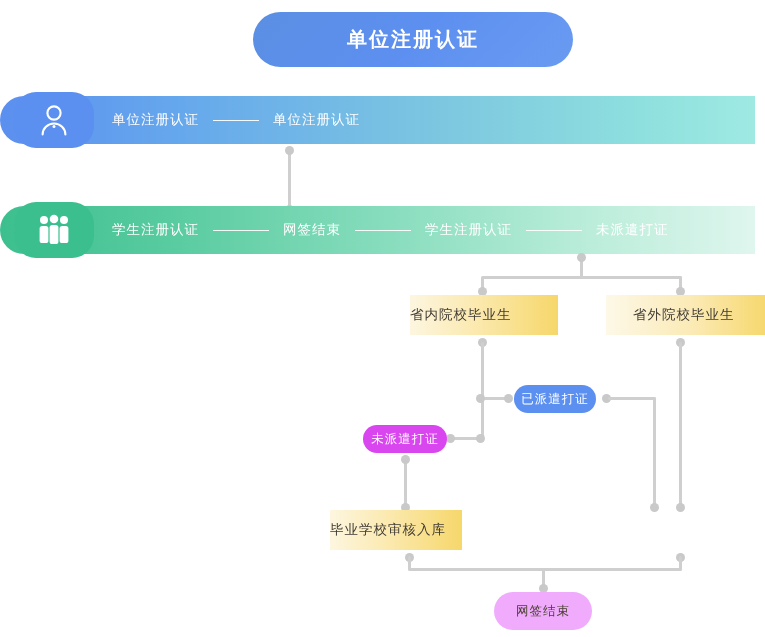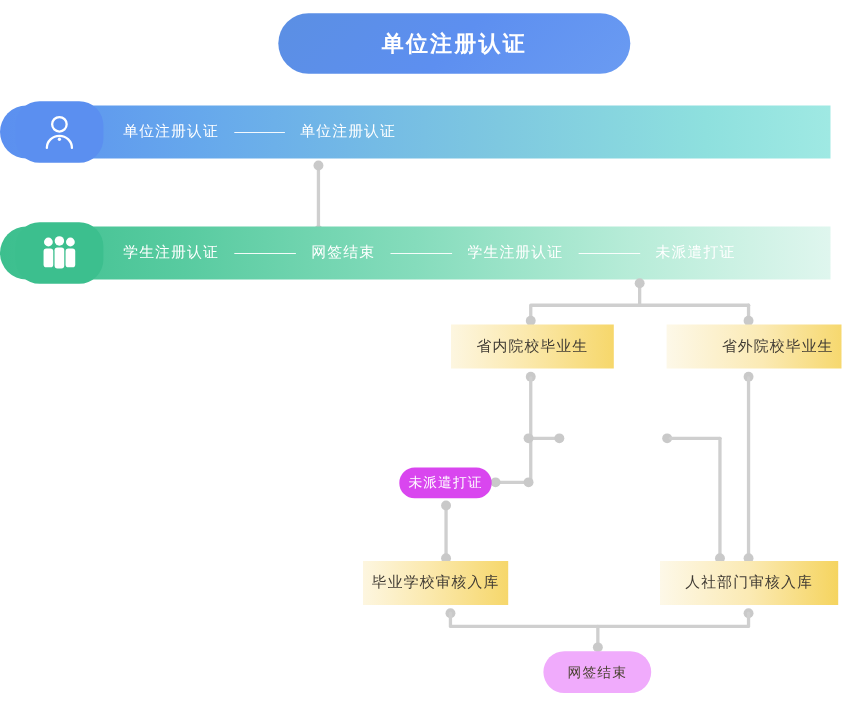--- a/index.html
+++ b/index.html
@@ -47,21 +47,21 @@
     display:inline-block;width:46px;height:0;
     border-top:1.6px solid rgba(255,255,255,.92);
     margin:0 14px;vertical-align:middle;
   }
   .banner-green .banner-text .dash{width:56px;}
 
   
   .ybox{
     position:absolute;height:40px;
     background:linear-gradient(90deg,#fdf6e0 0%,#fbe9ae 45%,#f6d76b 100%);
-    display:flex;align-items:center;justify-content:center;
+    display:flex;align-items:center;
     font-size:13.5px;color:#3f3a33;letter-spacing:1px;white-space:nowrap;
   }
   .ybox-rev{
     background:linear-gradient(90deg,#fdf8e8 0%,#fbeab4 50%,#f5d45f 100%);
   }
 
   
   .pill{
     position:absolute;height:28px;border-radius:14px;
     display:flex;align-items:center;justify-content:center;
@@ -151,20 +151,23 @@
     <span>省外院校毕业生</span>
   </div>
 
   <div class="dot" style="left:478px;top:338px;"></div>
   <div class="ln vln" style="left:481px;top:342px;height:100px;"></div>
 
   <div class="ln hln" style="left:481px;top:397px;width:30px;"></div>
   <div class="dot" style="left:476px;top:394px;"></div>
   <div class="dot" style="left:504px;top:394px;"></div>
 
+  <div class="pill pill-blue" style="left:514px;top:385px;width:82px;">
+    <span>已派遣打证</span>
+  </div>
 
   <div class="ln hln" style="left:452px;top:437px;width:30px;"></div>
   <div class="dot" style="left:476px;top:434px;"></div>
   <div class="dot" style="left:446px;top:434px;"></div>
 
   <div class="pill pill-orange" style="left:363px;top:425px;width:84px;">
     <span>未派遣打证</span>
   </div>
 
   <div class="ln vln" style="left:404px;top:458px;height:50px;"></div>
@@ -175,23 +178,20 @@
   <div class="ln hln" style="left:608px;top:397px;width:48px;"></div>
   <div class="ln vln" style="left:653px;top:397px;height:110px;"></div>
   <div class="dot" style="left:650px;top:503px;"></div>
 
   <div class="dot" style="left:676px;top:338px;"></div>
   <div class="ln vln" style="left:679px;top:342px;height:166px;"></div>
   <div class="dot" style="left:676px;top:503px;"></div>
 
   <div class="ybox" style="left:330px;top:510px;width:132px;">
     <span>毕业学校审核入库</span>
-  </div>
-  <div class="ybox ybox-rev" style="left:600px;top:510px;width:162px;">
-    <span>人社部门审核入库</span>
   </div>
 
   <div class="dot" style="left:405px;top:553px;"></div>
   <div class="dot" style="left:676px;top:553px;"></div>
   <div class="ln vln" style="left:408px;top:556px;height:14px;"></div>
   <div class="ln vln" style="left:679px;top:556px;height:14px;"></div>
   <div class="ln hln" style="left:408px;top:568px;width:274px;"></div>
   <div class="ln vln" style="left:542px;top:568px;height:20px;"></div>
   <div class="dot" style="left:539px;top:584px;"></div>
 

